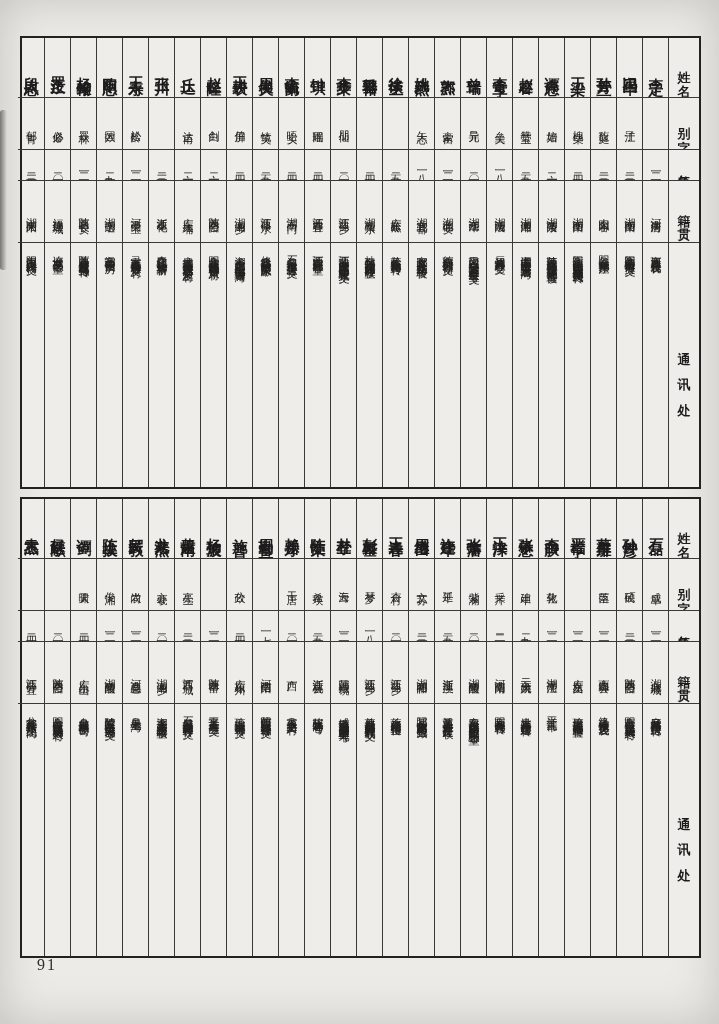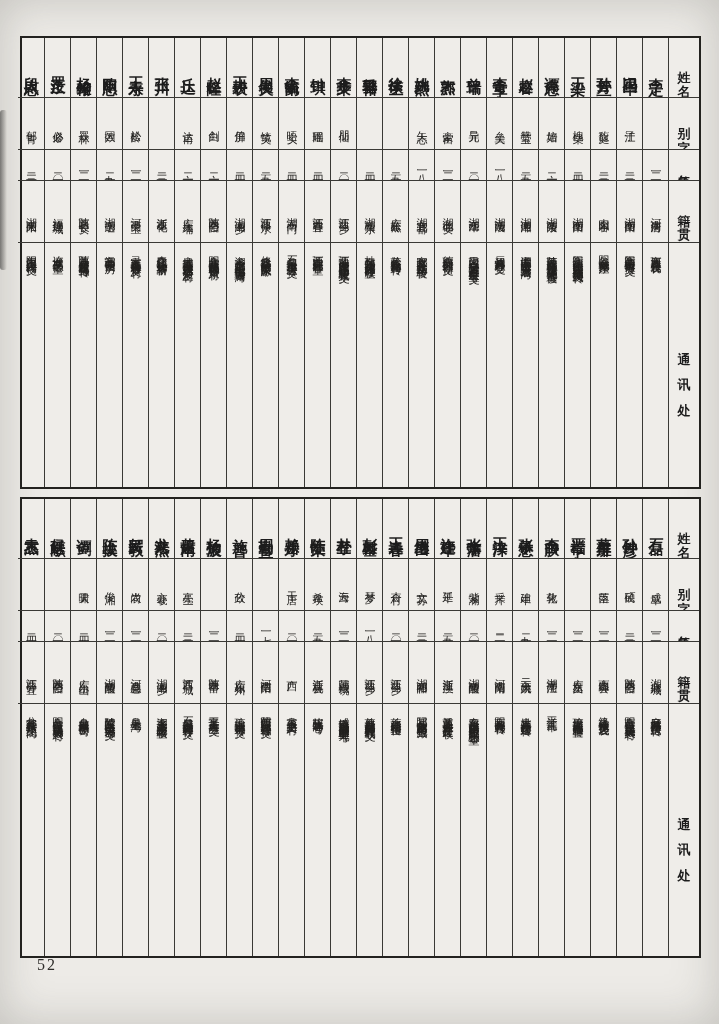--- a/index.html
+++ b/index.html
@@ -955,14 +955,14 @@
     </div>
     <div class="cell native-cell">
       <span class="vtext small">江西分宜</span>
     </div>
     <div class="cell address-cell">
       <span class="vtext small addr">分宜县华农馆转交小北门</span>
     </div>
   </div>
     </div>
 
-  <div class="page-number">52</div>
+  <div class="page-number">91</div>
 </div>
 
 </body></html>

